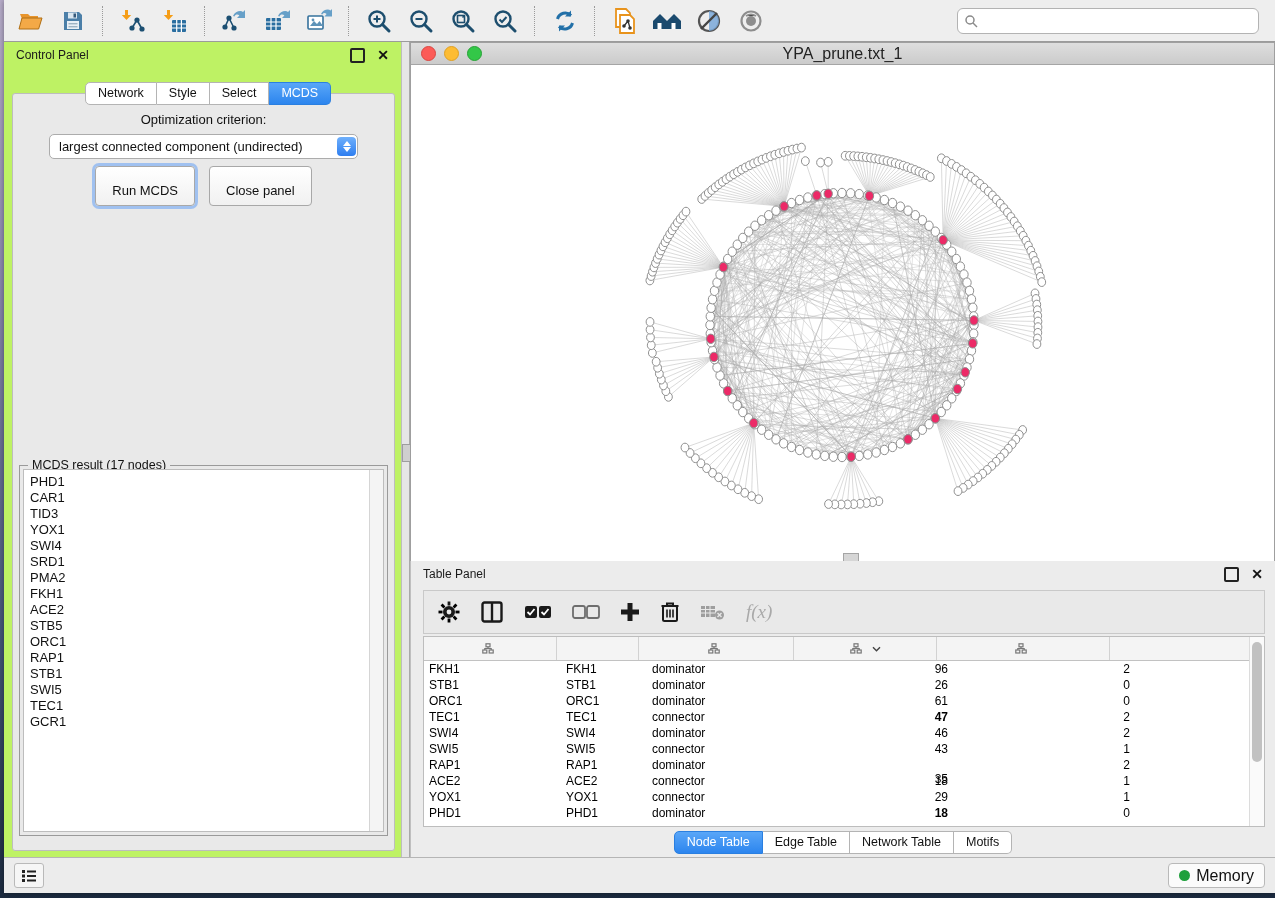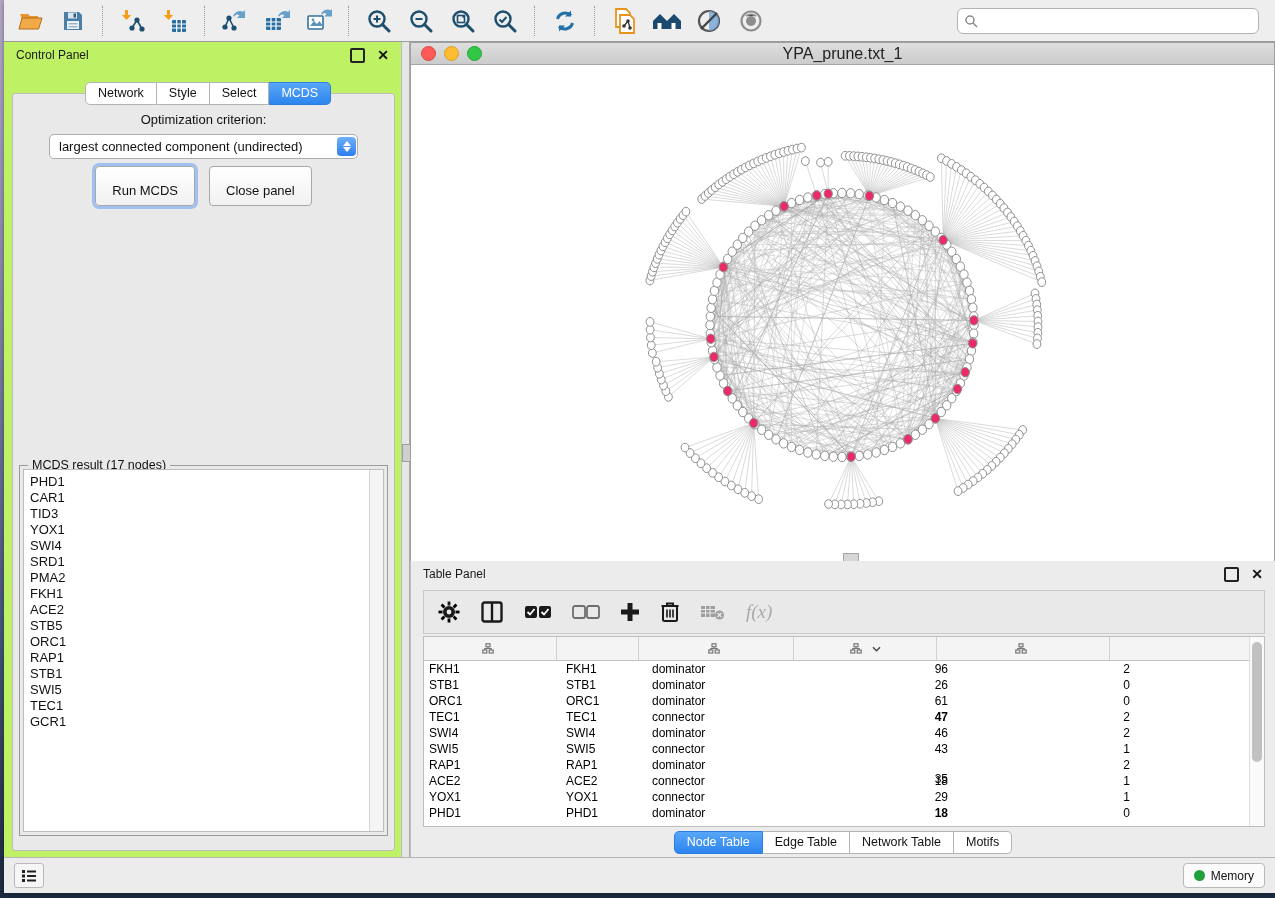--- a/index.html
+++ b/index.html
@@ -83,21 +83,21 @@
   .tr{height:16px;display:flex;align-items:center;cursor:default;}
   .td{white-space:nowrap;overflow:hidden;}
   .td.num{text-align:right;}
   .tbl-scroll{width:14px;flex:0 0 14px;background:#fafafa;border-left:1px solid #dcdcdc;position:relative;}
   .tbl-scroll .thumb{position:absolute;left:2px;right:2px;top:5px;height:120px;background:#c1c1c1;border-radius:5px;cursor:pointer;}
   .tp-tabs{height:30px;flex:0 0 30px;display:flex;align-items:center;justify-content:center;}
   
   .status{height:35px;flex:0 0 35px;border-top:1px solid #b5b5b5;background:#ececec;display:flex;align-items:center;padding:0 10px;}
   .st-btn{width:28px;height:23px;border:1px solid #b9b9b9;background:#f6f6f6;border-radius:3px;display:flex;align-items:center;justify-content:center;cursor:pointer;}
   .memory{margin-left:auto;height:23px;border:1px solid #b9b9b9;background:#fbfbfb;border-radius:4px;
-          display:flex;align-items:center;gap:6px;padding:0 10px;font-size:12px;color:#111;cursor:pointer;}
+          display:flex;align-items:center;gap:6px;padding:0 10px;font-size:16px;color:#111;cursor:pointer;}
   .memdot{width:11px;height:11px;border-radius:50%;background:#1fa03c;}
   svg{display:block;}
 </style>
 </head>
 <body>
 
 <div class="app">
 
   <div class="toolbar">
     <div class="tb-btn">

